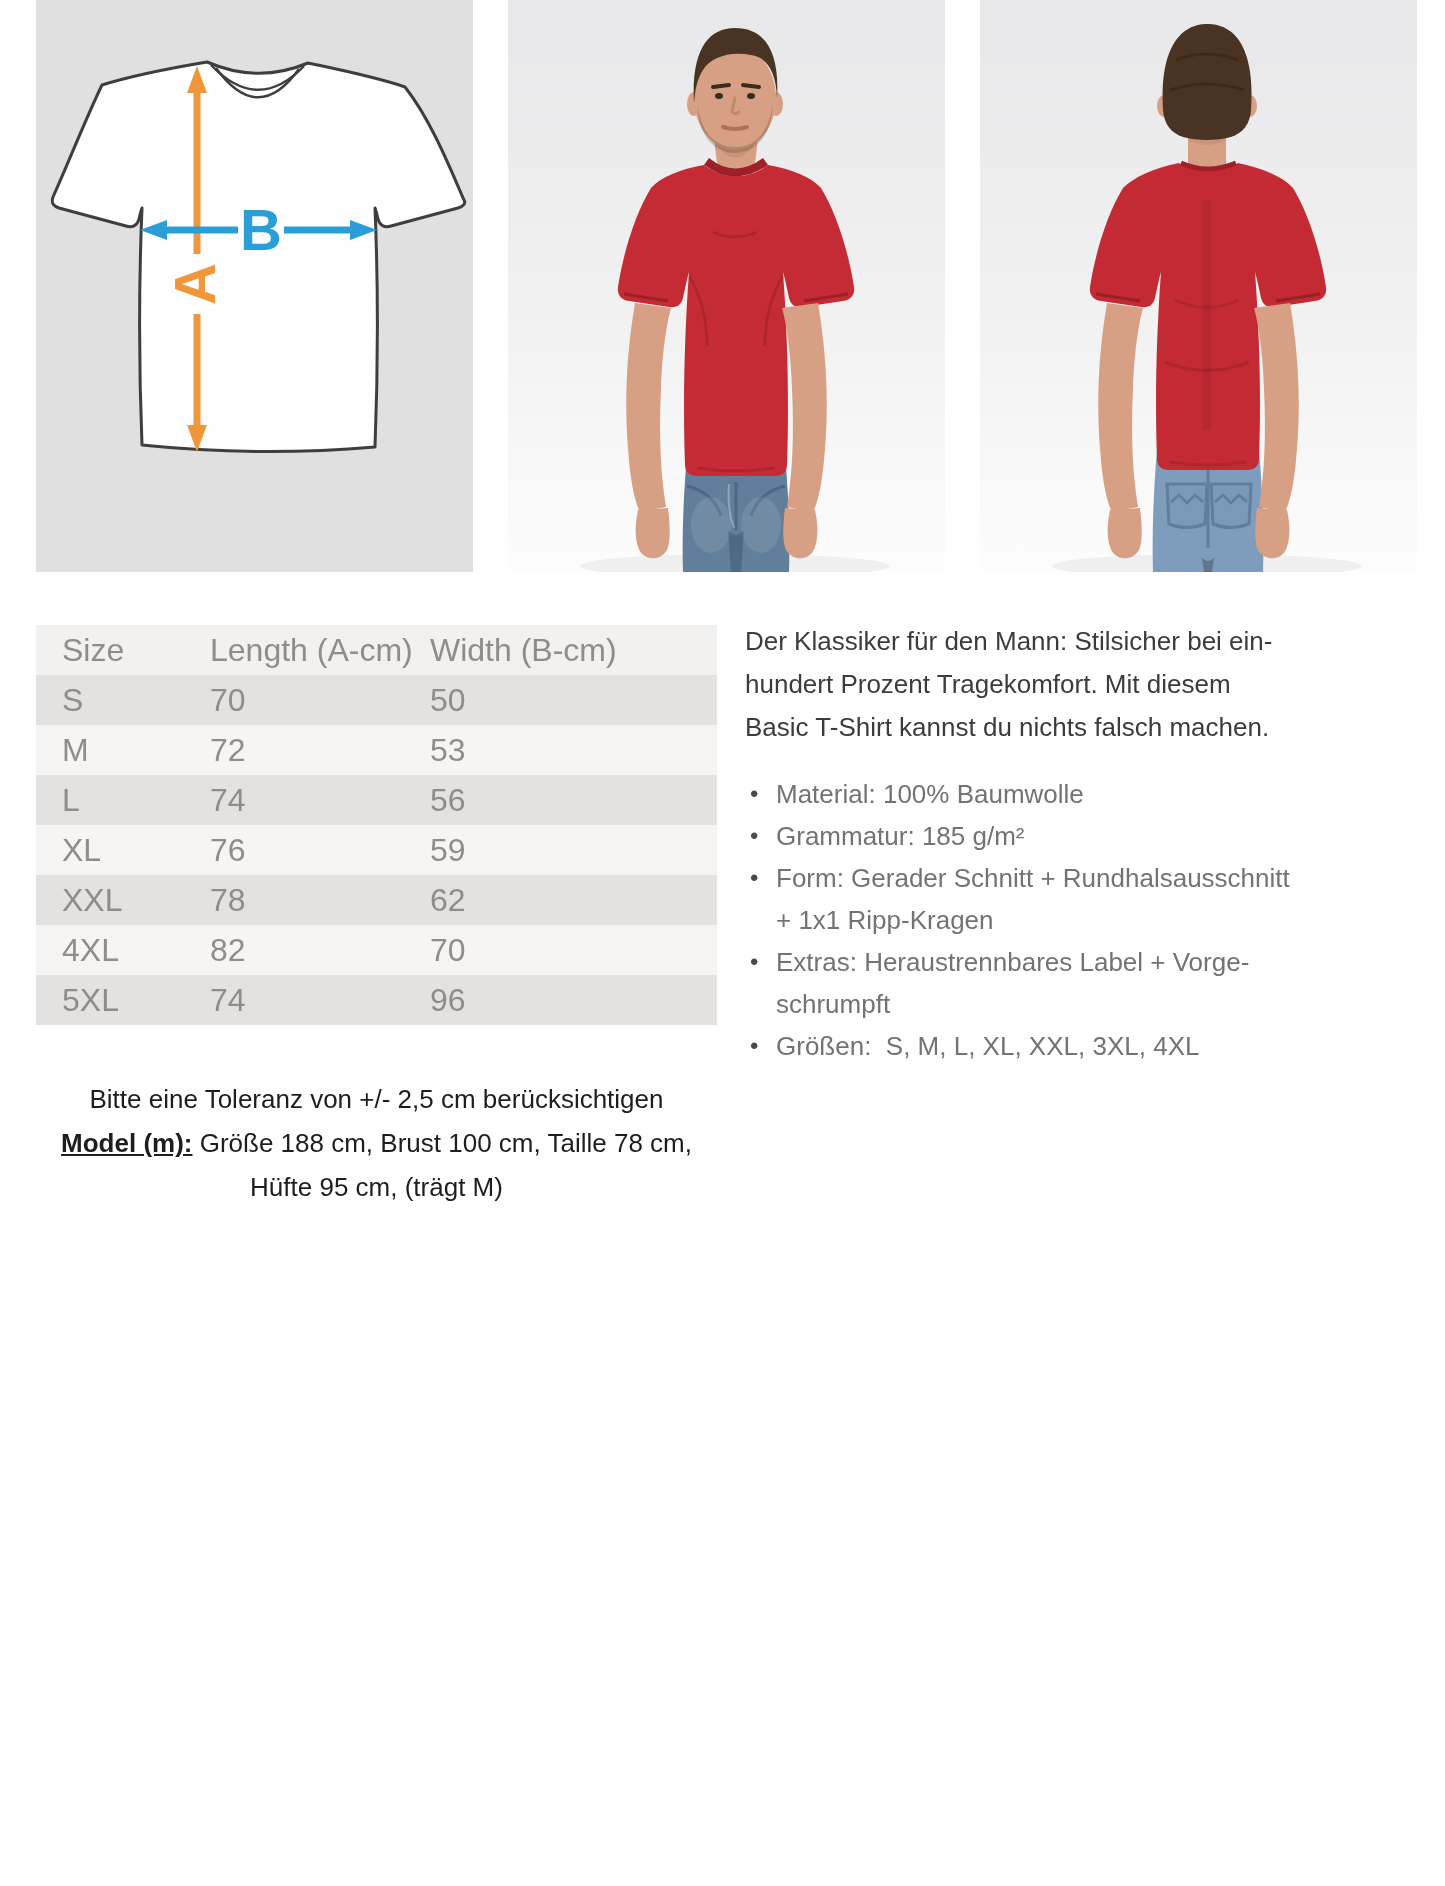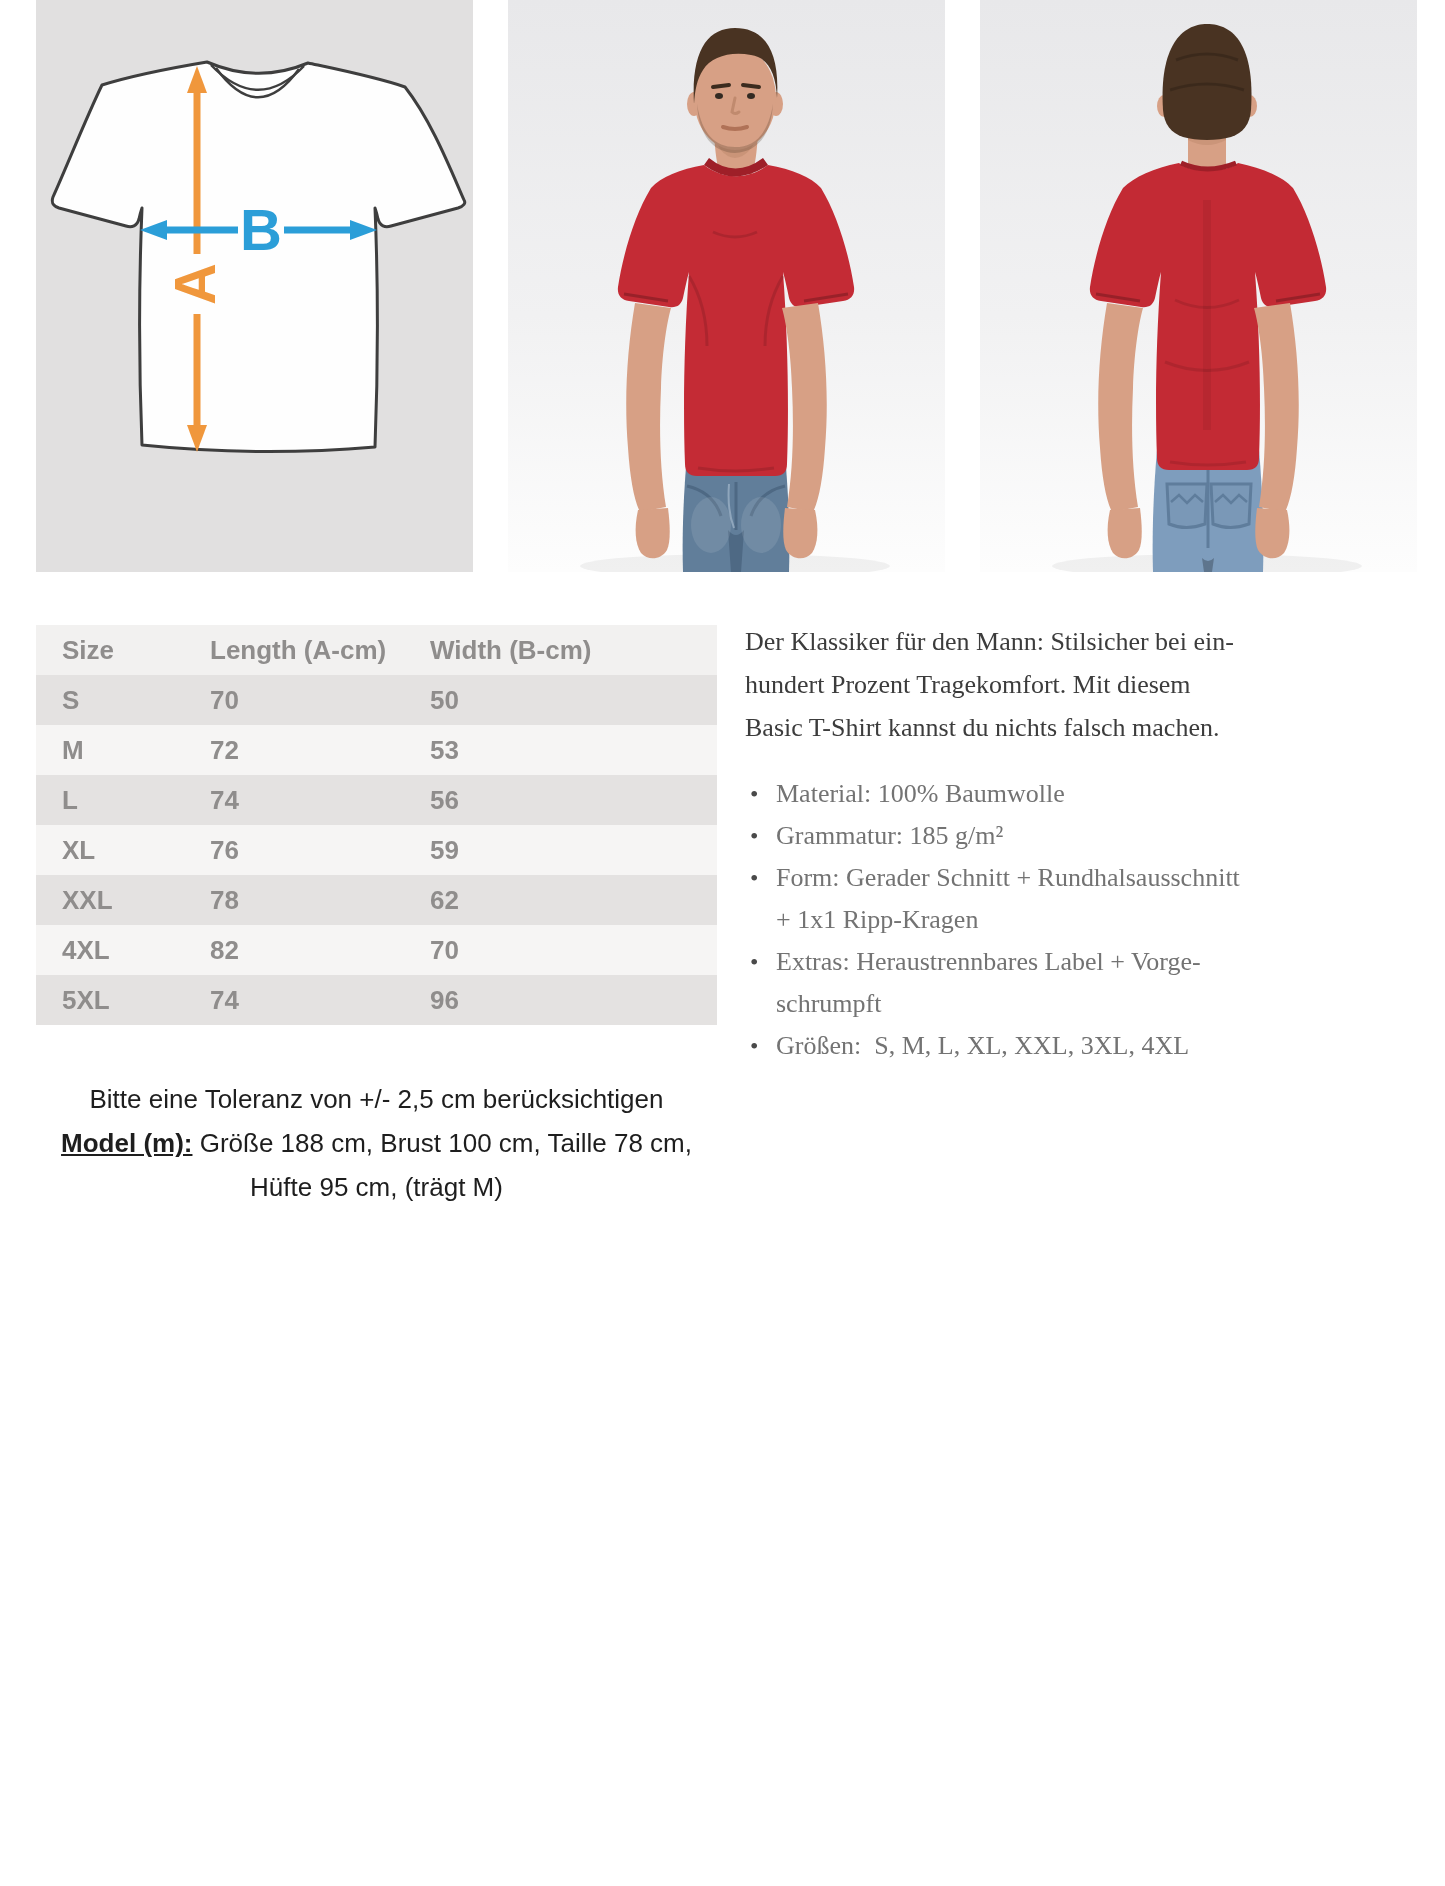--- a/index.html
+++ b/index.html
@@ -15,31 +15,31 @@
 
   .arrow-label { font-family:"Liberation Sans", sans-serif; font-weight:700; font-size:58px; }
 
   
   .left-col { position:absolute; top:625px; left:36px; width:681px; }
   table.size-table { border-collapse:collapse; width:681px; table-layout:fixed; }
   table.size-table thead tr { background:#f2f1f0; }
   table.size-table tbody tr:nth-child(odd)  { background:#e4e2e1; }
   table.size-table tbody tr:nth-child(even) { background:#f6f5f4; }
   table.size-table th, table.size-table td {
-    height:50px; padding:0; font-size:26px; font-weight:700;
+    height:50px; padding:0; font-size:32px; font-weight:400;
     color:#8f8d8c; text-align:left; vertical-align:middle;
   }
   table.size-table th:first-child, table.size-table td:first-child { padding-left:26px; }
 
   .notes { margin-top:52px; font-size:26px; line-height:44px; color:#1e1e1e; }
   .notes p { margin:0;text-align:center; }
   .notes .bold { font-weight:700;text-decoration:underline; }
 
   
-  .right-col { position:absolute; top:620px; left:745px; width:666px; color:#3c3c3c;font-family:Liberation Serif, serif; }
+  .right-col { position:absolute; top:620px; left:745px; width:666px; color:#3c3c3c; }
   .description { margin:0; font-size:26px; line-height:43px; white-space:pre-line; }
   ul.details-list { list-style:none; margin:24px 0 0 0; padding:0; }
   ul.details-list li {
     position:relative; padding-left:31px; font-size:26px; line-height:42px;
     white-space:pre-line; color:#737373;
   }
   ul.details-list li::before {
     content:"•"; position:absolute; left:5px; top:0; color:#4a4a4a; font-size:24px;
   }
 </style>

